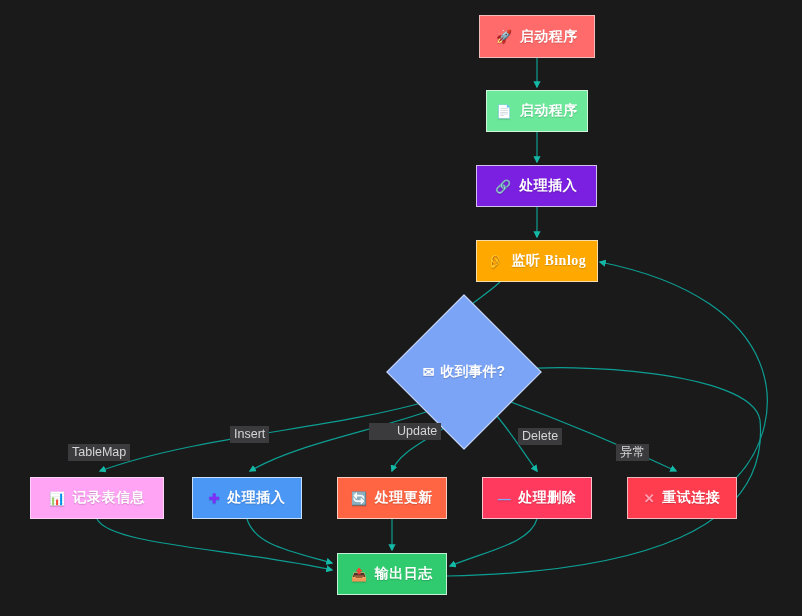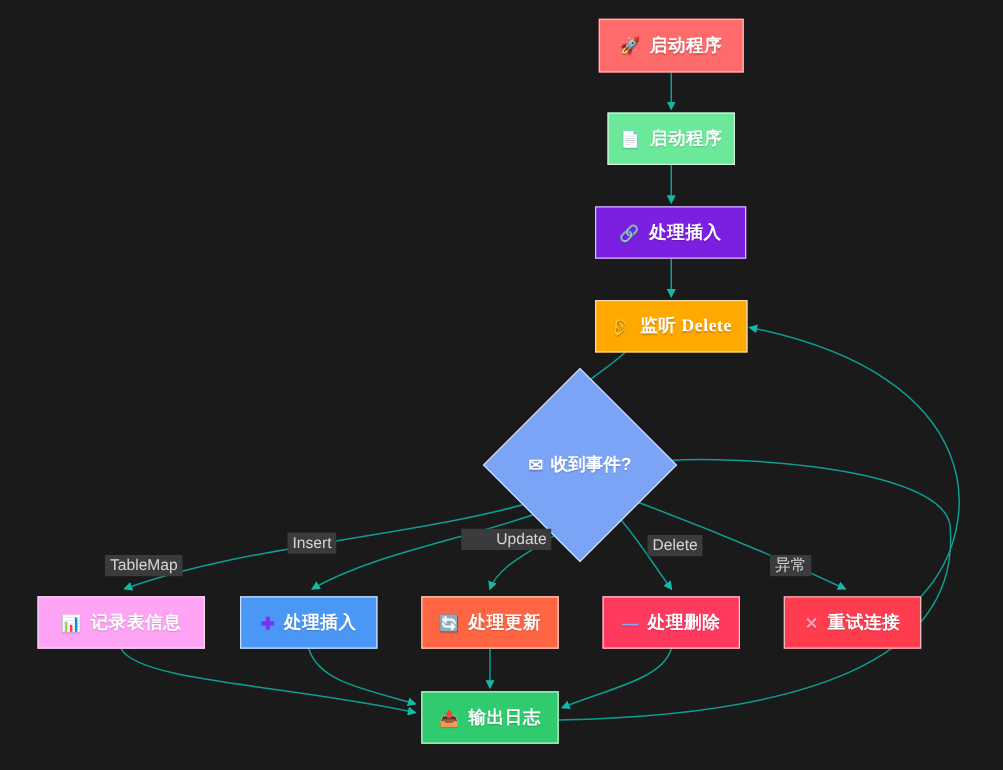--- a/index.html
+++ b/index.html
@@ -139,21 +139,21 @@
     <span class="nlabel">启动程序</span>
   </div>
 
   <div class="node" style="left:476px; top:165px; width:121px; height:42px; background:#7B1FE0; border-color:#d4c0ef;">
     <span class="nicon">🔗</span>
     <span class="nlabel">处理插入</span>
   </div>
 
   <div class="node" style="left:476px; top:240px; width:122px; height:42px; background:#FFA800; border-color:#f5dcae;">
     <span class="nicon">👂</span>
-    <span class="nlabel">监听 Delete</span>
+    <span class="nlabel">监听 Binlog</span>
   </div>
 
   <div class="decision" style="left:409px; top:317px; width:110px; height:110px;">
     <div class="dshape"></div>
     <div class="dcontent">
       <span class="nicon">✉</span>
       <span class="nlabel">收到事件?</span>
     </div>
   </div>
 
@@ -180,19 +180,19 @@
   <div class="node" style="left:627px; top:477px; width:110px; height:42px; background:#FF3D4F; border-color:#eeb8bd;">
     <span class="nicon" style="color:#ff9fb0;">✕</span>
     <span class="nlabel">重试连接</span>
   </div>
 
   <div class="node" style="left:337px; top:553px; width:110px; height:42px; background:#2FCB6E; border-color:#c6f0d6;">
     <span class="nicon">📤</span>
     <span class="nlabel">输出日志</span>
   </div>
 
-  <div class="edge-label" style="left:68px; top:444px;margin-left:16px;">TableMap</div>
+  <div class="edge-label" style="left:68px; top:444px;">TableMap</div>
   <div class="edge-label" style="left:230px; top:426px;">Insert</div>
   <div class="edge-label" style="left:369px; top:423px;padding-left:28px;">Update</div>
   <div class="edge-label" style="left:518px; top:428px;">Delete</div>
   <div class="edge-label" style="left:616px; top:444px;text-align:center;">异常</div>
 
 </div>
 
 </body></html>

